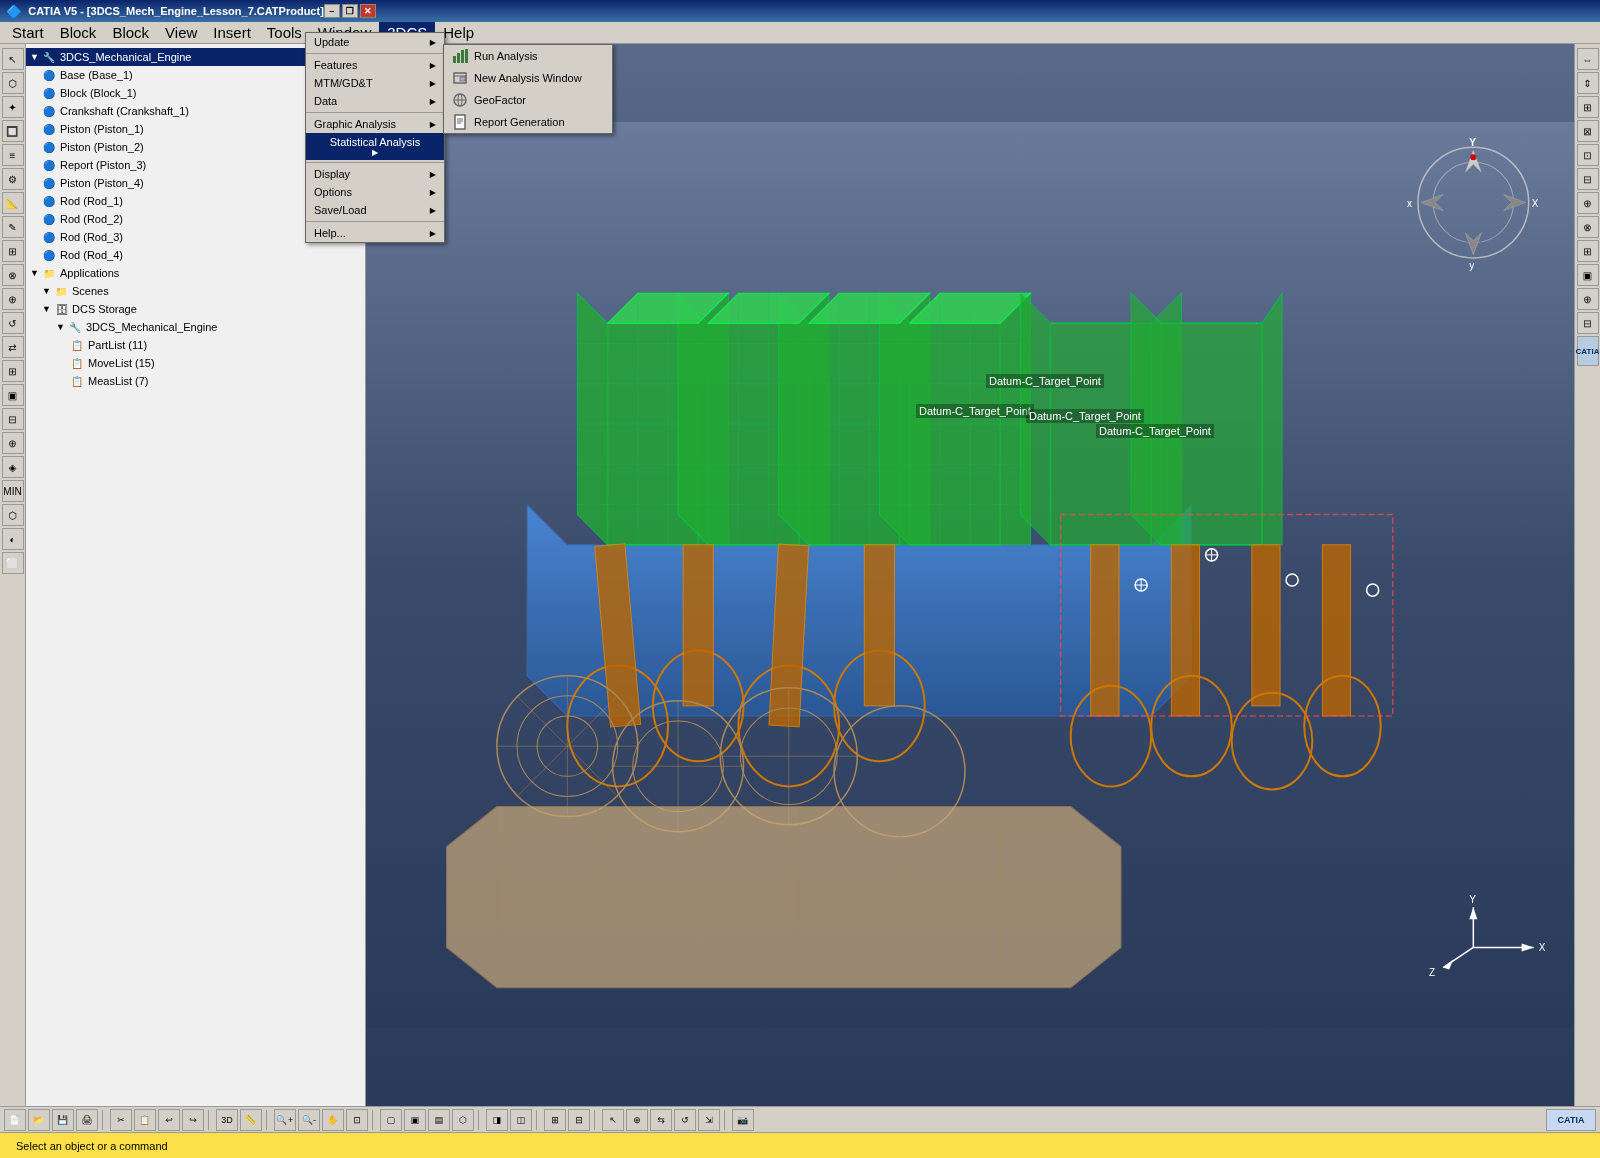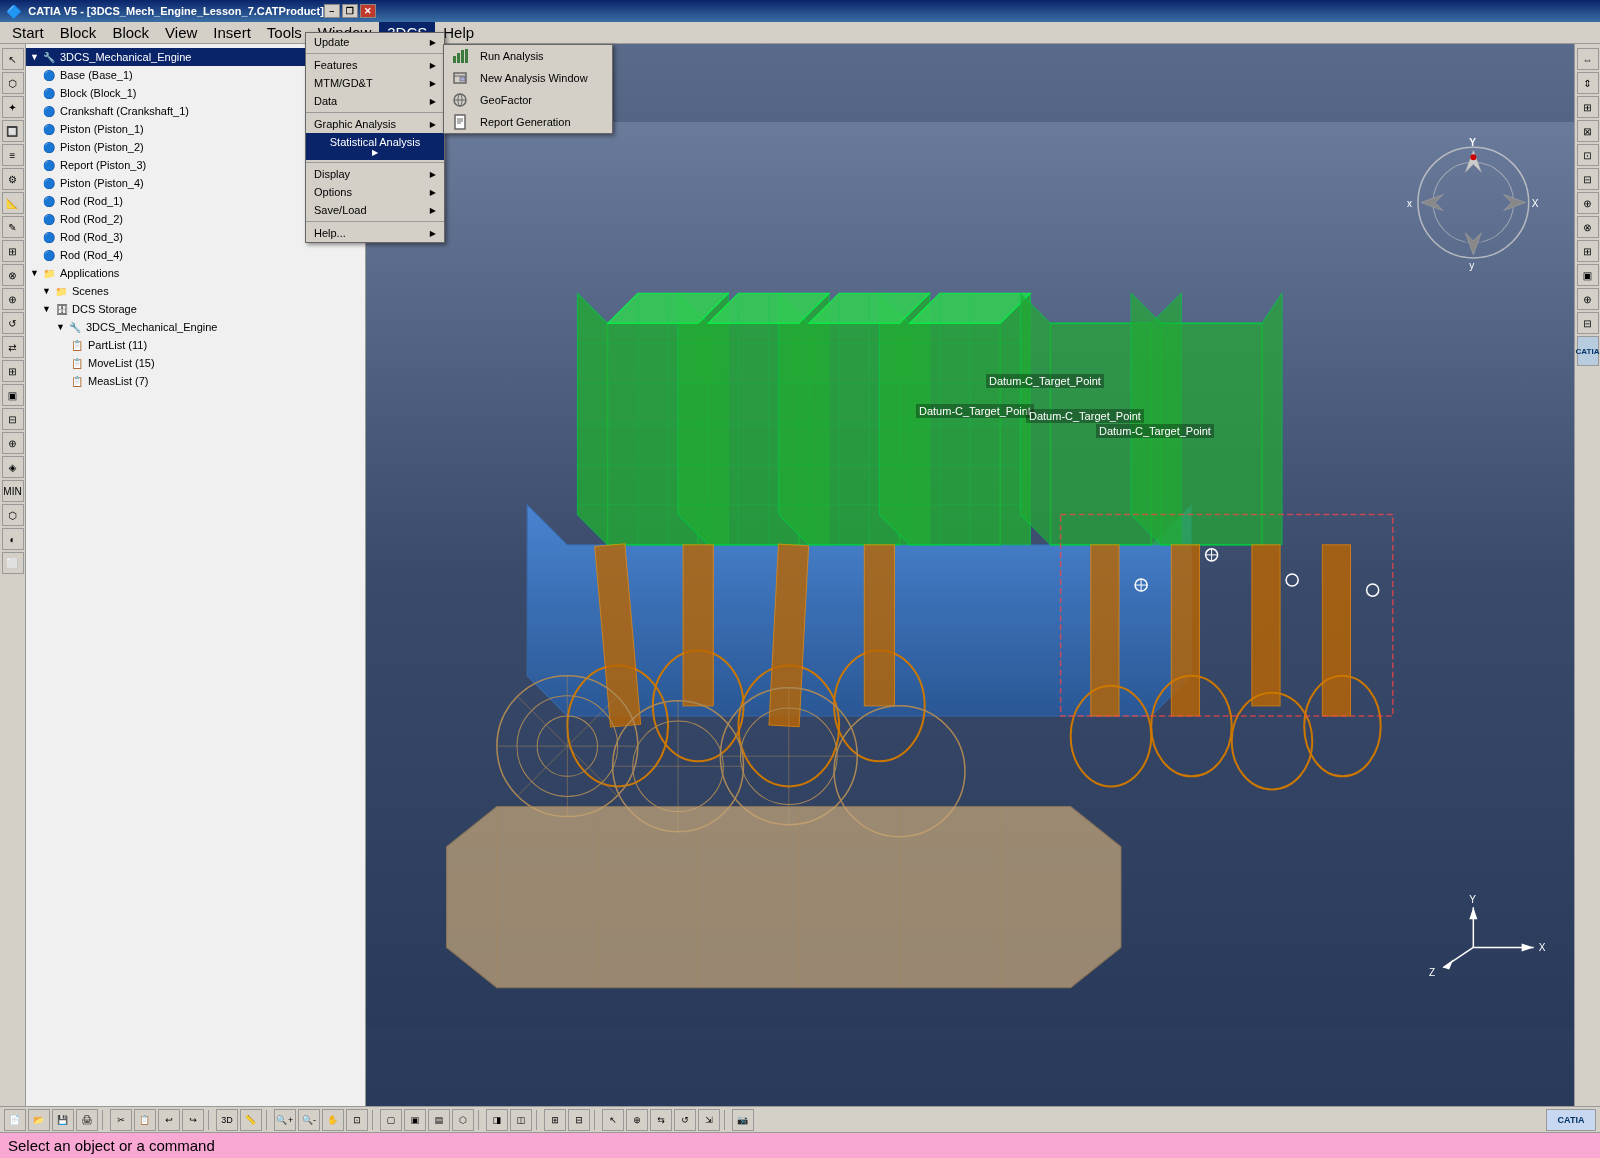--- a/index.html
+++ b/index.html
@@ -148,26 +148,26 @@
       border: 1px solid #999;
       display: flex; align-items: center; justify-content: center;
       font-size: 9px; cursor: pointer;
     }
     .toolbar-separator { width: 4px; height: 20px; border-left: 1px solid #999; margin: 0 2px; }
 
     
     #statusbar {
       width: 100%;
       height: 26px;
-      background: #f9a8d4;
+      background: #fde047;
       border-top: 1px solid #999;
       display: flex;
       align-items: center;
-      padding: 0 8px;
-      font-size: 15px;
+      padding: 0 16px;
+      font-size: 11px;
     }
 
     
     #dropdown-3dcs {
       position: absolute;
       top: 32px;
       left: 305px;
       width: 140px;
       background: #d4d0c8;
       border: 1px solid #666;
@@ -198,21 +198,21 @@
       box-shadow: 2px 2px 4px rgba(0,0,0,0.4);
       z-index: 101;
     }
     .submenu-item {
       display: flex;
       align-items: center;
       padding: 3px 8px;
       font-size: 11px;
       cursor: pointer;
       color: #000;
-      gap: 12px;
+      gap: 6px;
     }
     .submenu-icon {
       width: 16px; height: 16px;
       display: inline-flex; align-items: center; justify-content: center;
     }
   </style>
 </head>
 <body>
 
 <div id="titlebar">

